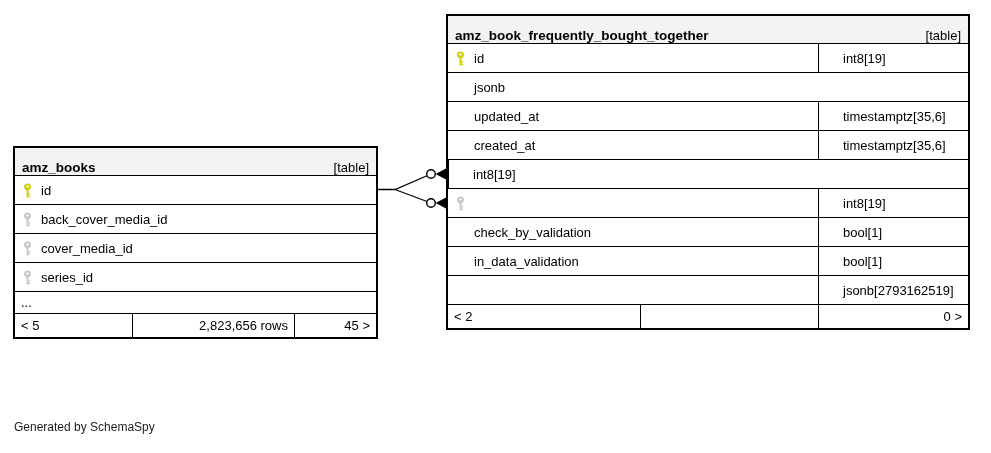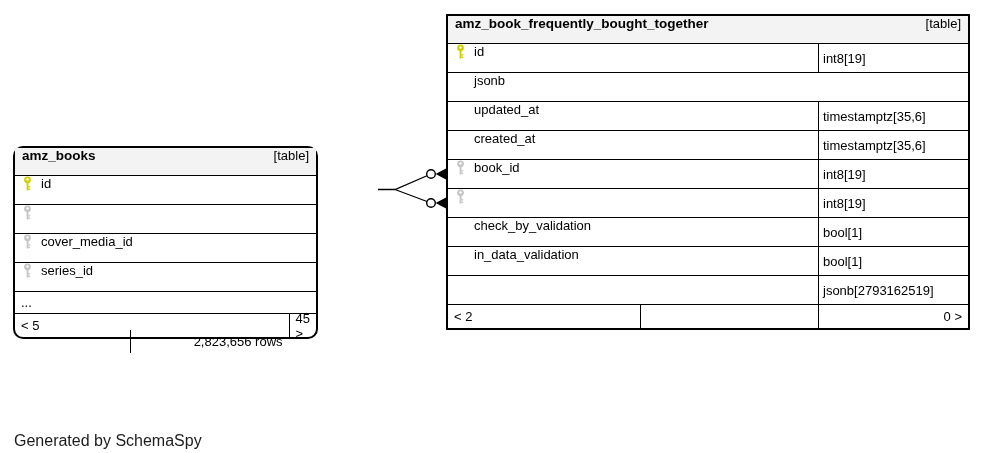--- a/index.html
+++ b/index.html
@@ -4,72 +4,72 @@
 <style>
   html,body{margin:0;padding:0;background:#ffffff;}
   .canvas{
     position:relative;width:991px;height:453px;background:#ffffff;overflow:hidden;
     font-family:"Liberation Sans","DejaVu Sans",sans-serif;font-size:13px;color:#000;
   }
   .dbtable{
     position:absolute;background:#fff;border:2px solid #000;box-sizing:border-box;
   }
   .thead{
-    display:flex;justify-content:space-between;align-items:flex-start;
+    display:flex;justify-content:space-between;align-items:flex-end;
     background:#f3f3f3;height:27px;padding:0 7px;box-sizing:border-box;
   }
   .tname{font-weight:bold;font-size:13.5px;}
   .badge{font-size:13px;margin-left:26px;}
   .row{
-    display:flex;align-items:flex-start;height:29px;border-top:1.5px solid #000;box-sizing:border-box;
+    display:flex;align-items:center;height:29px;border-top:1.5px solid #000;box-sizing:border-box;
   }
   .cell-name{
     flex:1;display:flex;align-items:center;gap:8px;padding:0 7px;min-width:0;
   }
   .keyslot{width:11px;height:15px;flex:0 0 11px;display:inline-flex;}
   .pk{color:#cfcf00;}
   .fk{color:#c6c6c6;}
   .cell-type{
     width:150px;flex:0 0 150px;border-left:1.5px solid #000;box-sizing:border-box;
-    display:flex;align-items:center;padding:0 4px;height:100%;
+    display:flex;align-items:center;padding:0 24px;height:100%;
   }
   .ellipsis-row{
     display:flex;align-items:center;height:22px;border-top:1.5px solid #000;
     box-sizing:border-box;padding:0 6px;
   }
   .foot{
     display:flex;border-top:1.5px solid #000;height:24px;box-sizing:border-box;
   }
   .foot .fcell{
     display:flex;align-items:center;box-sizing:border-box;padding:0 6px;height:100%;
   }
   .foot .fcell + .fcell{border-left:1.5px solid #000;}
   .fcell.right{justify-content:flex-end;}
   .fcell.grow{flex:1;}
   .rel-svg{position:absolute;overflow:visible;}
-  .credit{position:absolute;left:14px;top:432px;font-size:16px;color:#1c1c1c;}
+  .credit{position:absolute;left:14px;top:420px;font-size:12px;color:#1c1c1c;}
 </style>
 </head>
 <body>
 
 <svg width="0" height="0" style="position:absolute">
   <defs>
     <g id="key-glyph">
       <circle cx="5.5" cy="3.8" r="3.4" fill="currentColor"></circle>
       <circle cx="5.5" cy="3.4" r="1.2" fill="#ffffff"></circle>
       <rect x="4.6" y="6.6" width="1.9" height="7.9" fill="currentColor"></rect>
       <rect x="6.3" y="10.1" width="1.9" height="1.4" fill="currentColor"></rect>
       <rect x="6.3" y="12.6" width="1.9" height="1.4" fill="currentColor"></rect>
     </g>
   </defs>
 </svg>
 
 <div class="canvas">
 
-  <div class="dbtable" style="left:13px;top:146px;width:305px;border-radius:10px;">
+  <div class="dbtable" style="left:13px;top:146px;width:365px;">
     <div class="thead">
       <span class="tname">amz_books</span>
       <span class="badge">[table]</span>
     </div>
     <div class="row">
       <div class="cell-name">
         <span class="keyslot pk">
             <svg width="11" height="15" viewBox="0 0 11 15">
               <use href="#key-glyph"></use>
             </svg>
@@ -77,20 +77,21 @@
         <span>id</span>
       </div>
     </div>
     <div class="row">
       <div class="cell-name">
         <span class="keyslot fk">
             <svg width="11" height="15" viewBox="0 0 11 15">
               <use href="#key-glyph"></use>
             </svg>
           </span>
+        <span>back_cover_media_id</span>
       </div>
     </div>
     <div class="row">
       <div class="cell-name">
         <span class="keyslot fk">
             <svg width="11" height="15" viewBox="0 0 11 15">
               <use href="#key-glyph"></use>
             </svg>
           </span>
         <span>cover_media_id</span>
@@ -102,21 +103,21 @@
             <svg width="11" height="15" viewBox="0 0 11 15">
               <use href="#key-glyph"></use>
             </svg>
           </span>
         <span>series_id</span>
       </div>
     </div>
     <div class="ellipsis-row">...</div>
     <div class="foot">
       <div class="fcell" style="width:117px;">&lt; 5</div>
-      <div class="fcell right" style="width:162px;margin-top:16px;">2,823,656 rows</div>
+      <div class="fcell right" style="width:162px;">2,823,656 rows</div>
       <div class="fcell right grow">45 &gt;</div>
     </div>
   </div>
 
   <svg class="rel-svg" style="left:378px;top:160px;" width="68" height="60" viewBox="0 0 68 60">
     <path d="M0 29.5 H17 L53 14 M17 29.5 L53 43" stroke="#000" stroke-width="1.3" fill="none"></path>
     <polygon points="57.6,14 68,8.6 68,19.4" fill="#000"></polygon>
     <polygon points="57.6,43 68,37.6 68,48.4" fill="#000"></polygon>
     <circle cx="53" cy="14" r="4.3" fill="#fff" stroke="#000" stroke-width="1.4"></circle>
     <circle cx="53" cy="43" r="4.3" fill="#fff" stroke="#000" stroke-width="1.4"></circle>
@@ -152,28 +153,20 @@
       <div class="cell-type">timestamptz[35,6]</div>
     </div>
     <div class="row">
       <div class="cell-name">
         <span class="keyslot"></span>
         <span>created_at</span>
       </div>
       <div class="cell-type">timestamptz[35,6]</div>
     </div>
     <div class="row">
-      <div class="cell-name">
-        <span class="keyslot fk">
-            <svg width="11" height="15" viewBox="0 0 11 15">
-              <use href="#key-glyph"></use>
-            </svg>
-          </span>
-        <span>book_id</span>
-      </div>
       <div class="cell-type">int8[19]</div>
     </div>
     <div class="row">
       <div class="cell-name">
         <span class="keyslot fk">
             <svg width="11" height="15" viewBox="0 0 11 15">
               <use href="#key-glyph"></use>
             </svg>
           </span>
       </div>

